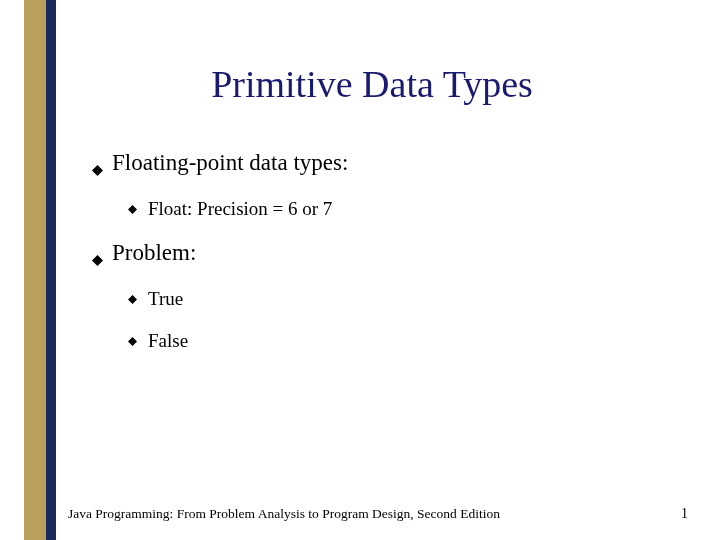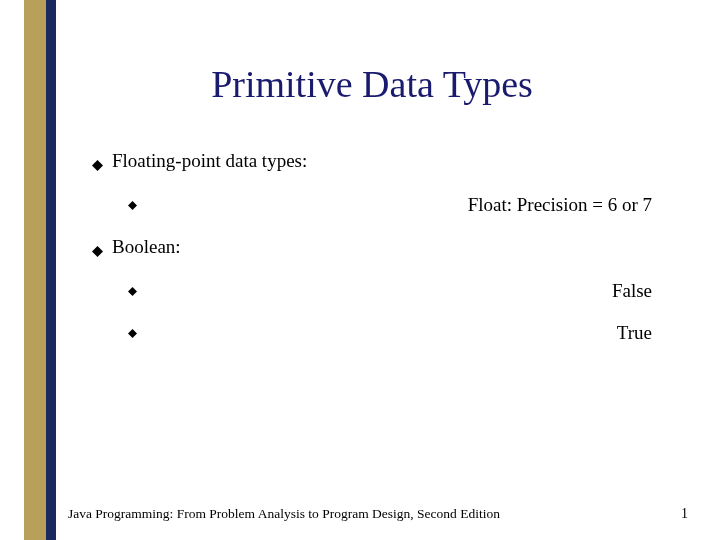--- a/index.html
+++ b/index.html
@@ -37,31 +37,30 @@
   }
   .content {
     position: absolute;
     left: 92px;
     top: 150px;
     width: 560px;
     color: #000000;
   }
   .lvl1 {
     display: flex;
-    align-items: center;
-    font-size: 19px;
+    align-items: flex-end;
+    font-size: 23px;
     margin-bottom: 22px;
   }
   .lvl2 {
     display: flex;
     align-items: flex-start;
     font-size: 19px;
     margin-left: 36px;
     margin-bottom: 20px;
-    justify-content: space-between;
   }
   .bullet {
     width: 12px;
     flex-shrink: 0;
     margin-right: 8px;
     line-height: 1;
     padding-top: 4px;
   }
   .bullet svg { display: block; }
   .lvl1 .bullet svg { width: 11px; height: 11px; margin-top: 4px; }
@@ -107,39 +106,39 @@
     <span>Float: Precision = 6 or 7</span>
   </div>
 
 
   <div class="lvl1" style="margin-top:10px;">
     <span class="bullet">
       <svg viewBox="0 0 10 10">
           <polygon points="5,0 10,5 5,10 0,5" fill="#000"></polygon>
         </svg>
     </span>
-    <span>Boolean:</span>
+    <span>Problem:</span>
+  </div>
+
+  <div class="lvl2">
+    <span class="bullet">
+      <svg viewBox="0 0 10 10">
+          <polygon points="5,0 10,5 5,10 0,5" fill="#000"></polygon>
+        </svg>
+    </span>
+    <span>True</span>
   </div>
 
   <div class="lvl2">
     <span class="bullet">
       <svg viewBox="0 0 10 10">
           <polygon points="5,0 10,5 5,10 0,5" fill="#000"></polygon>
         </svg>
     </span>
     <span>False</span>
   </div>
 
-  <div class="lvl2">
-    <span class="bullet">
-      <svg viewBox="0 0 10 10">
-          <polygon points="5,0 10,5 5,10 0,5" fill="#000"></polygon>
-        </svg>
-    </span>
-    <span>True</span>
-  </div>
-
 </div>
 
 <div class="footer">
   <span>Java Programming: From Problem Analysis to Program Design, Second Edition</span>
   <span class="pagenum">1</span>
 </div>
 
 </body></html>

